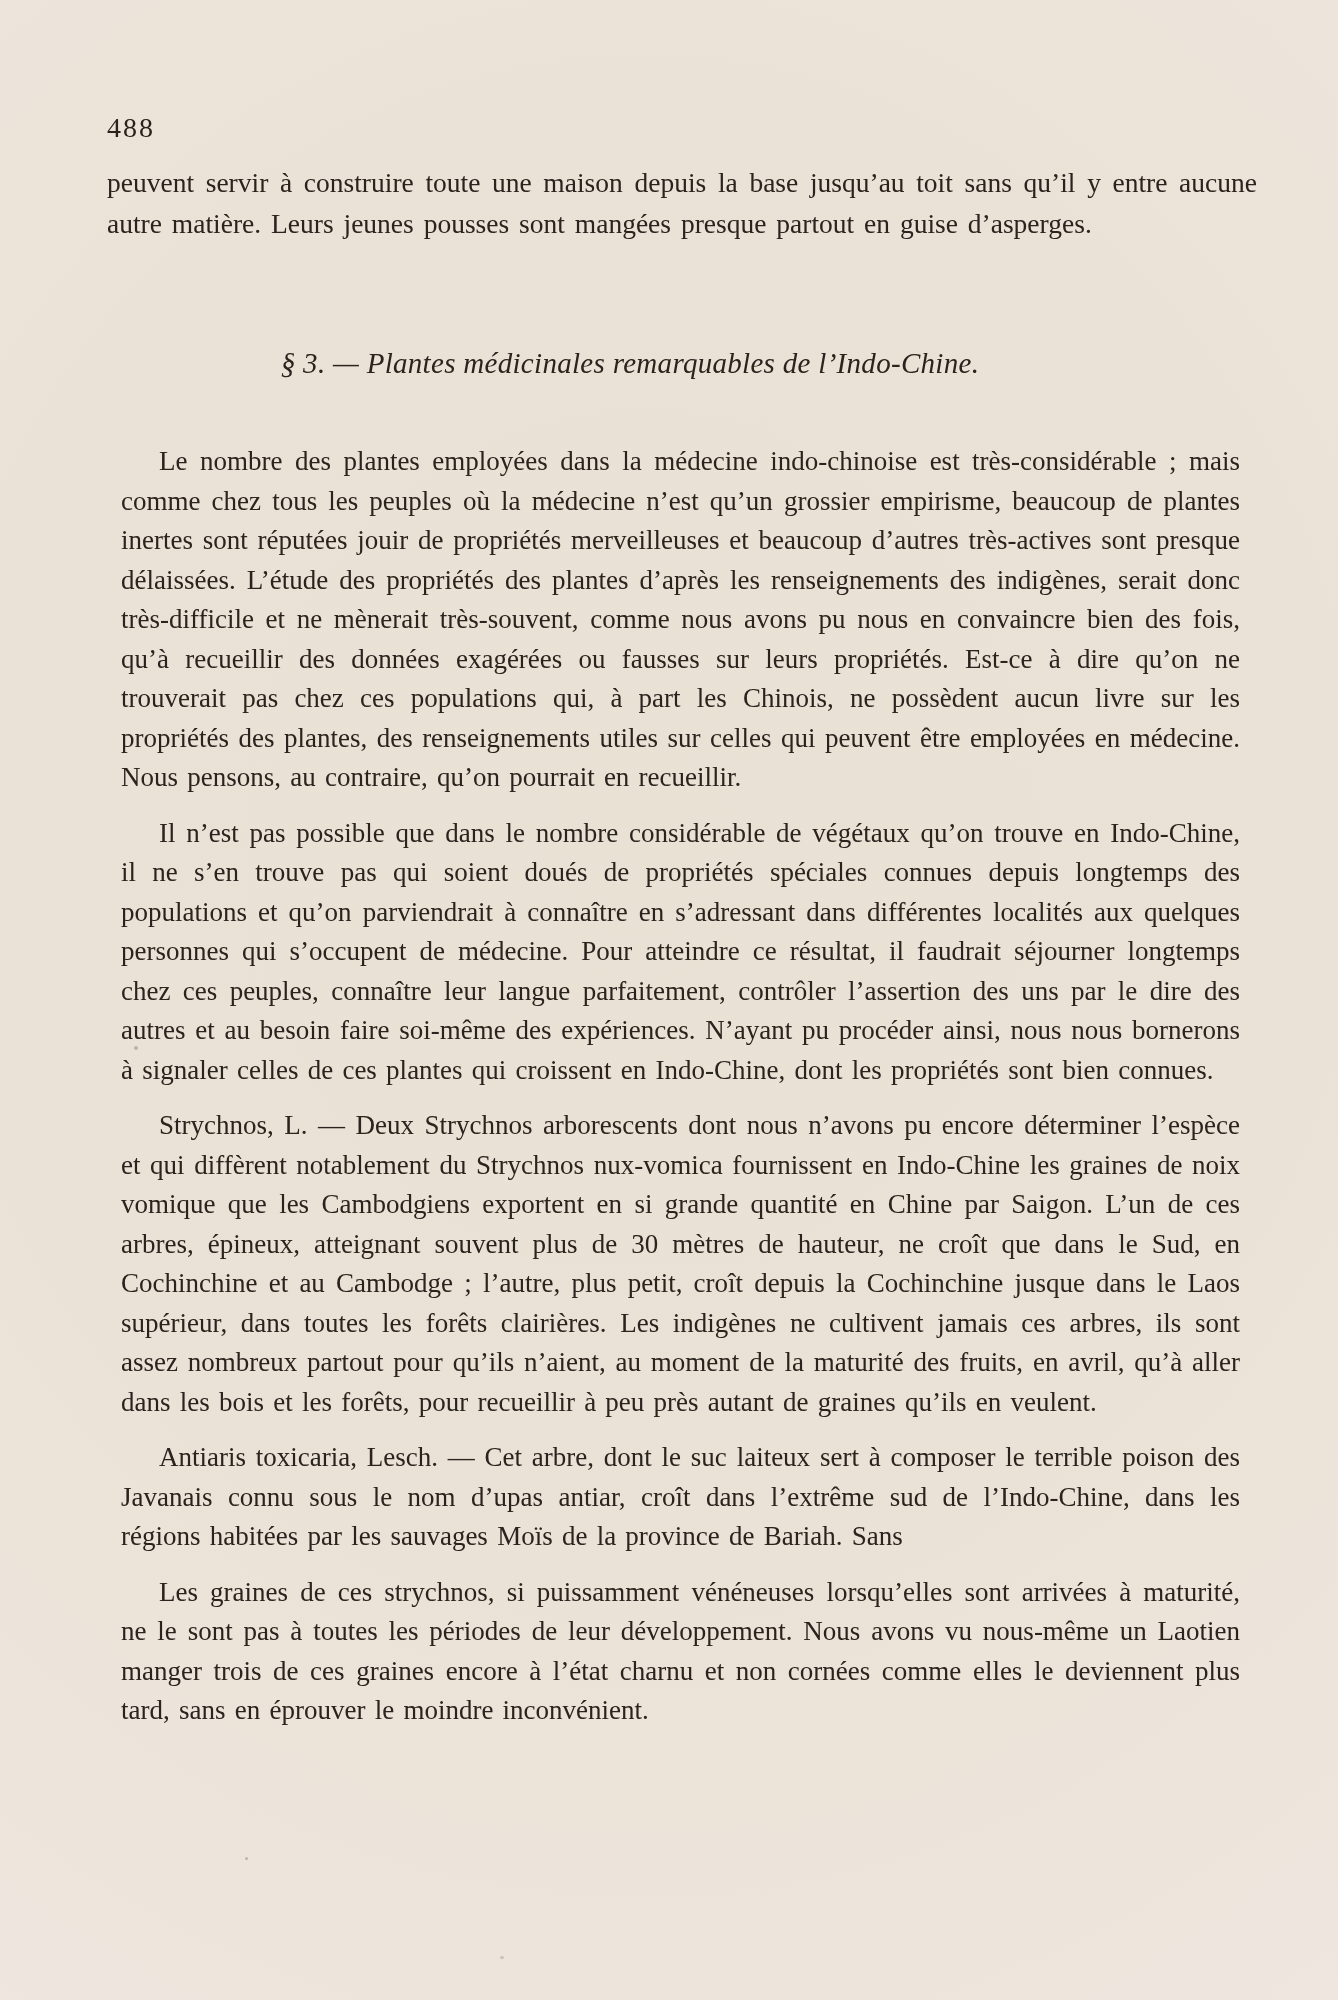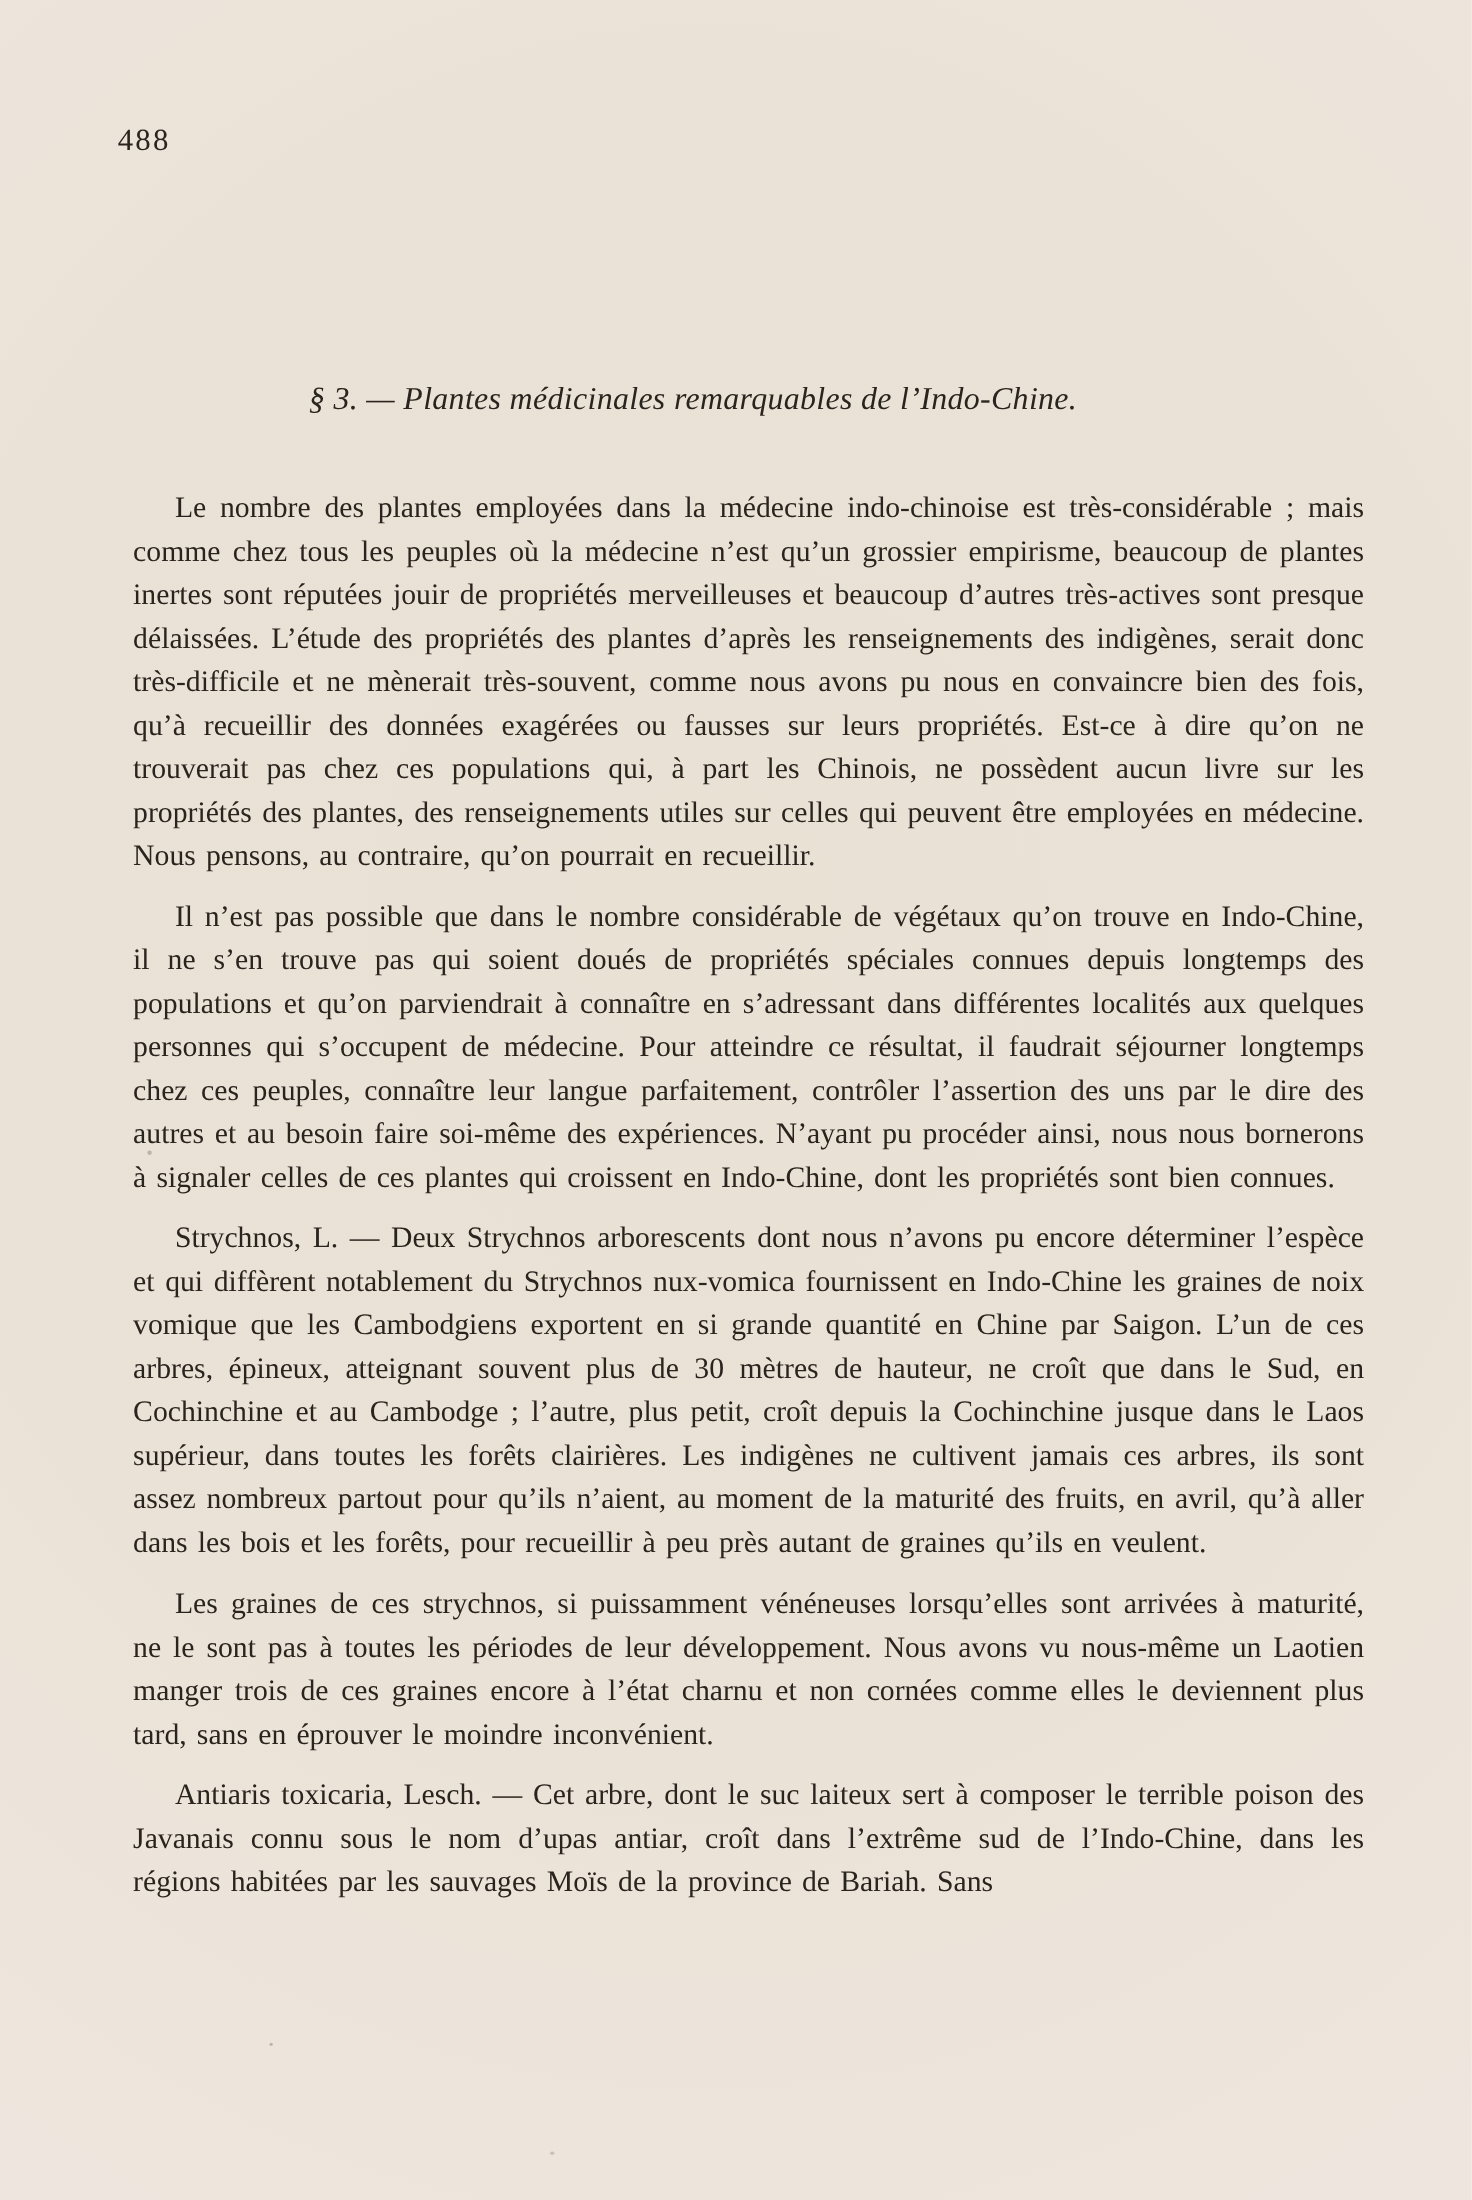--- a/index.html
+++ b/index.html
@@ -49,28 +49,29 @@
   .speck-3{left:500px;top:1956px;width:4px;height:3px;opacity:.4;}
 </style>
 </head>
 <body>
 
 <div class="page">
 
   <span class="page-number">488</span>
 
 
+  <p class="intro"><span>peuvent servir à construire toute une maison depuis la base jusqu’au toit sans qu’il y entre aucune autre matière. Leurs jeunes pousses sont mangées presque partout en guise d’asperges.</span></p>
 
   <h3 class="section-heading">§ 3. — Plantes médicinales remarquables de l’Indo-Chine.</h3>
 
   <div class="body-text">
     <p><span>Le nombre des plantes employées dans la médecine indo-chinoise est très-considérable ; mais comme chez tous les peuples où la médecine n’est qu’un grossier empirisme, beaucoup de plantes inertes sont réputées jouir de propriétés merveilleuses et beaucoup d’autres très-actives sont presque délaissées. L’étude des propriétés des plantes d’après les renseignements des indigènes, serait donc très-difficile et ne mènerait très-souvent, comme nous avons pu nous en convaincre bien des fois, qu’à recueillir des données exagérées ou fausses sur leurs propriétés. Est-ce à dire qu’on ne trouverait pas chez ces populations qui, à part les Chinois, ne possèdent aucun livre sur les propriétés des plantes, des renseignements utiles sur celles qui peuvent être employées en médecine. Nous pensons, au contraire, qu’on pourrait en recueillir.</span></p>
     <p><span>Il n’est pas possible que dans le nombre considérable de végétaux qu’on trouve en Indo-Chine, il ne s’en trouve pas qui soient doués de propriétés spéciales connues depuis longtemps des populations et qu’on parviendrait à connaître en s’adressant dans différentes localités aux quelques personnes qui s’occupent de médecine. Pour atteindre ce résultat, il faudrait séjourner longtemps chez ces peuples, connaître leur langue parfaitement, contrôler l’assertion des uns par le dire des autres et au besoin faire soi-même des expériences. N’ayant pu procéder ainsi, nous nous bornerons à signaler celles de ces plantes qui croissent en Indo-Chine, dont les propriétés sont bien connues.</span></p>
     <p><span class="italic">Strychnos</span><span>, L. — Deux </span><span class="italic">Strychnos</span><span> arborescents dont nous n’avons pu encore déterminer l’espèce et qui diffèrent notablement du </span><span class="italic">Strychnos nux-vomica</span><span> fournissent en Indo-Chine les graines de noix vomique que les Cambodgiens exportent en si grande quantité en Chine par Saigon. L’un de ces arbres, épineux, atteignant souvent plus de 30 mètres de hauteur, ne croît que dans le Sud, en Cochinchine et au Cambodge ; l’autre, plus petit, croît depuis la Cochinchine jusque dans le Laos supérieur, dans toutes les forêts clairières. Les indigènes ne cultivent jamais ces arbres, ils sont assez nombreux partout pour qu’ils n’aient, au moment de la maturité des fruits, en avril, qu’à aller dans les bois et les forêts, pour recueillir à peu près autant de graines qu’ils en veulent.</span></p>
+    <p><span class="italic">Antiaris toxicaria</span><span>, Lesch. — Cet arbre, dont le suc laiteux sert à composer le terrible poison des Javanais connu sous le nom d’</span><span class="italic">upas antiar</span><span>, croît dans l’extrême sud de l’Indo-Chine, dans les régions habitées par les sauvages Moïs de la province de Bariah. Sans</span></p>
     <p><span>Les graines de ces strychnos, si puissamment vénéneuses lorsqu’elles sont arrivées à maturité, ne le sont pas à toutes les périodes de leur développement. Nous avons vu nous-même un Laotien manger trois de ces graines encore à l’état charnu et non cornées comme elles le deviennent plus tard, sans en éprouver le moindre inconvénient.</span></p>
-    <p><span class="italic">Antiaris toxicaria</span><span>, Lesch. — Cet arbre, dont le suc laiteux sert à composer le terrible poison des Javanais connu sous le nom d’</span><span class="italic">upas antiar</span><span>, croît dans l’extrême sud de l’Indo-Chine, dans les régions habitées par les sauvages Moïs de la province de Bariah. Sans</span></p>
   </div>
 
   <div class="speck speck-1"></div>
   <div class="speck speck-2"></div>
   <div class="speck speck-3"></div>
 
 </div>
 
 </body></html>

